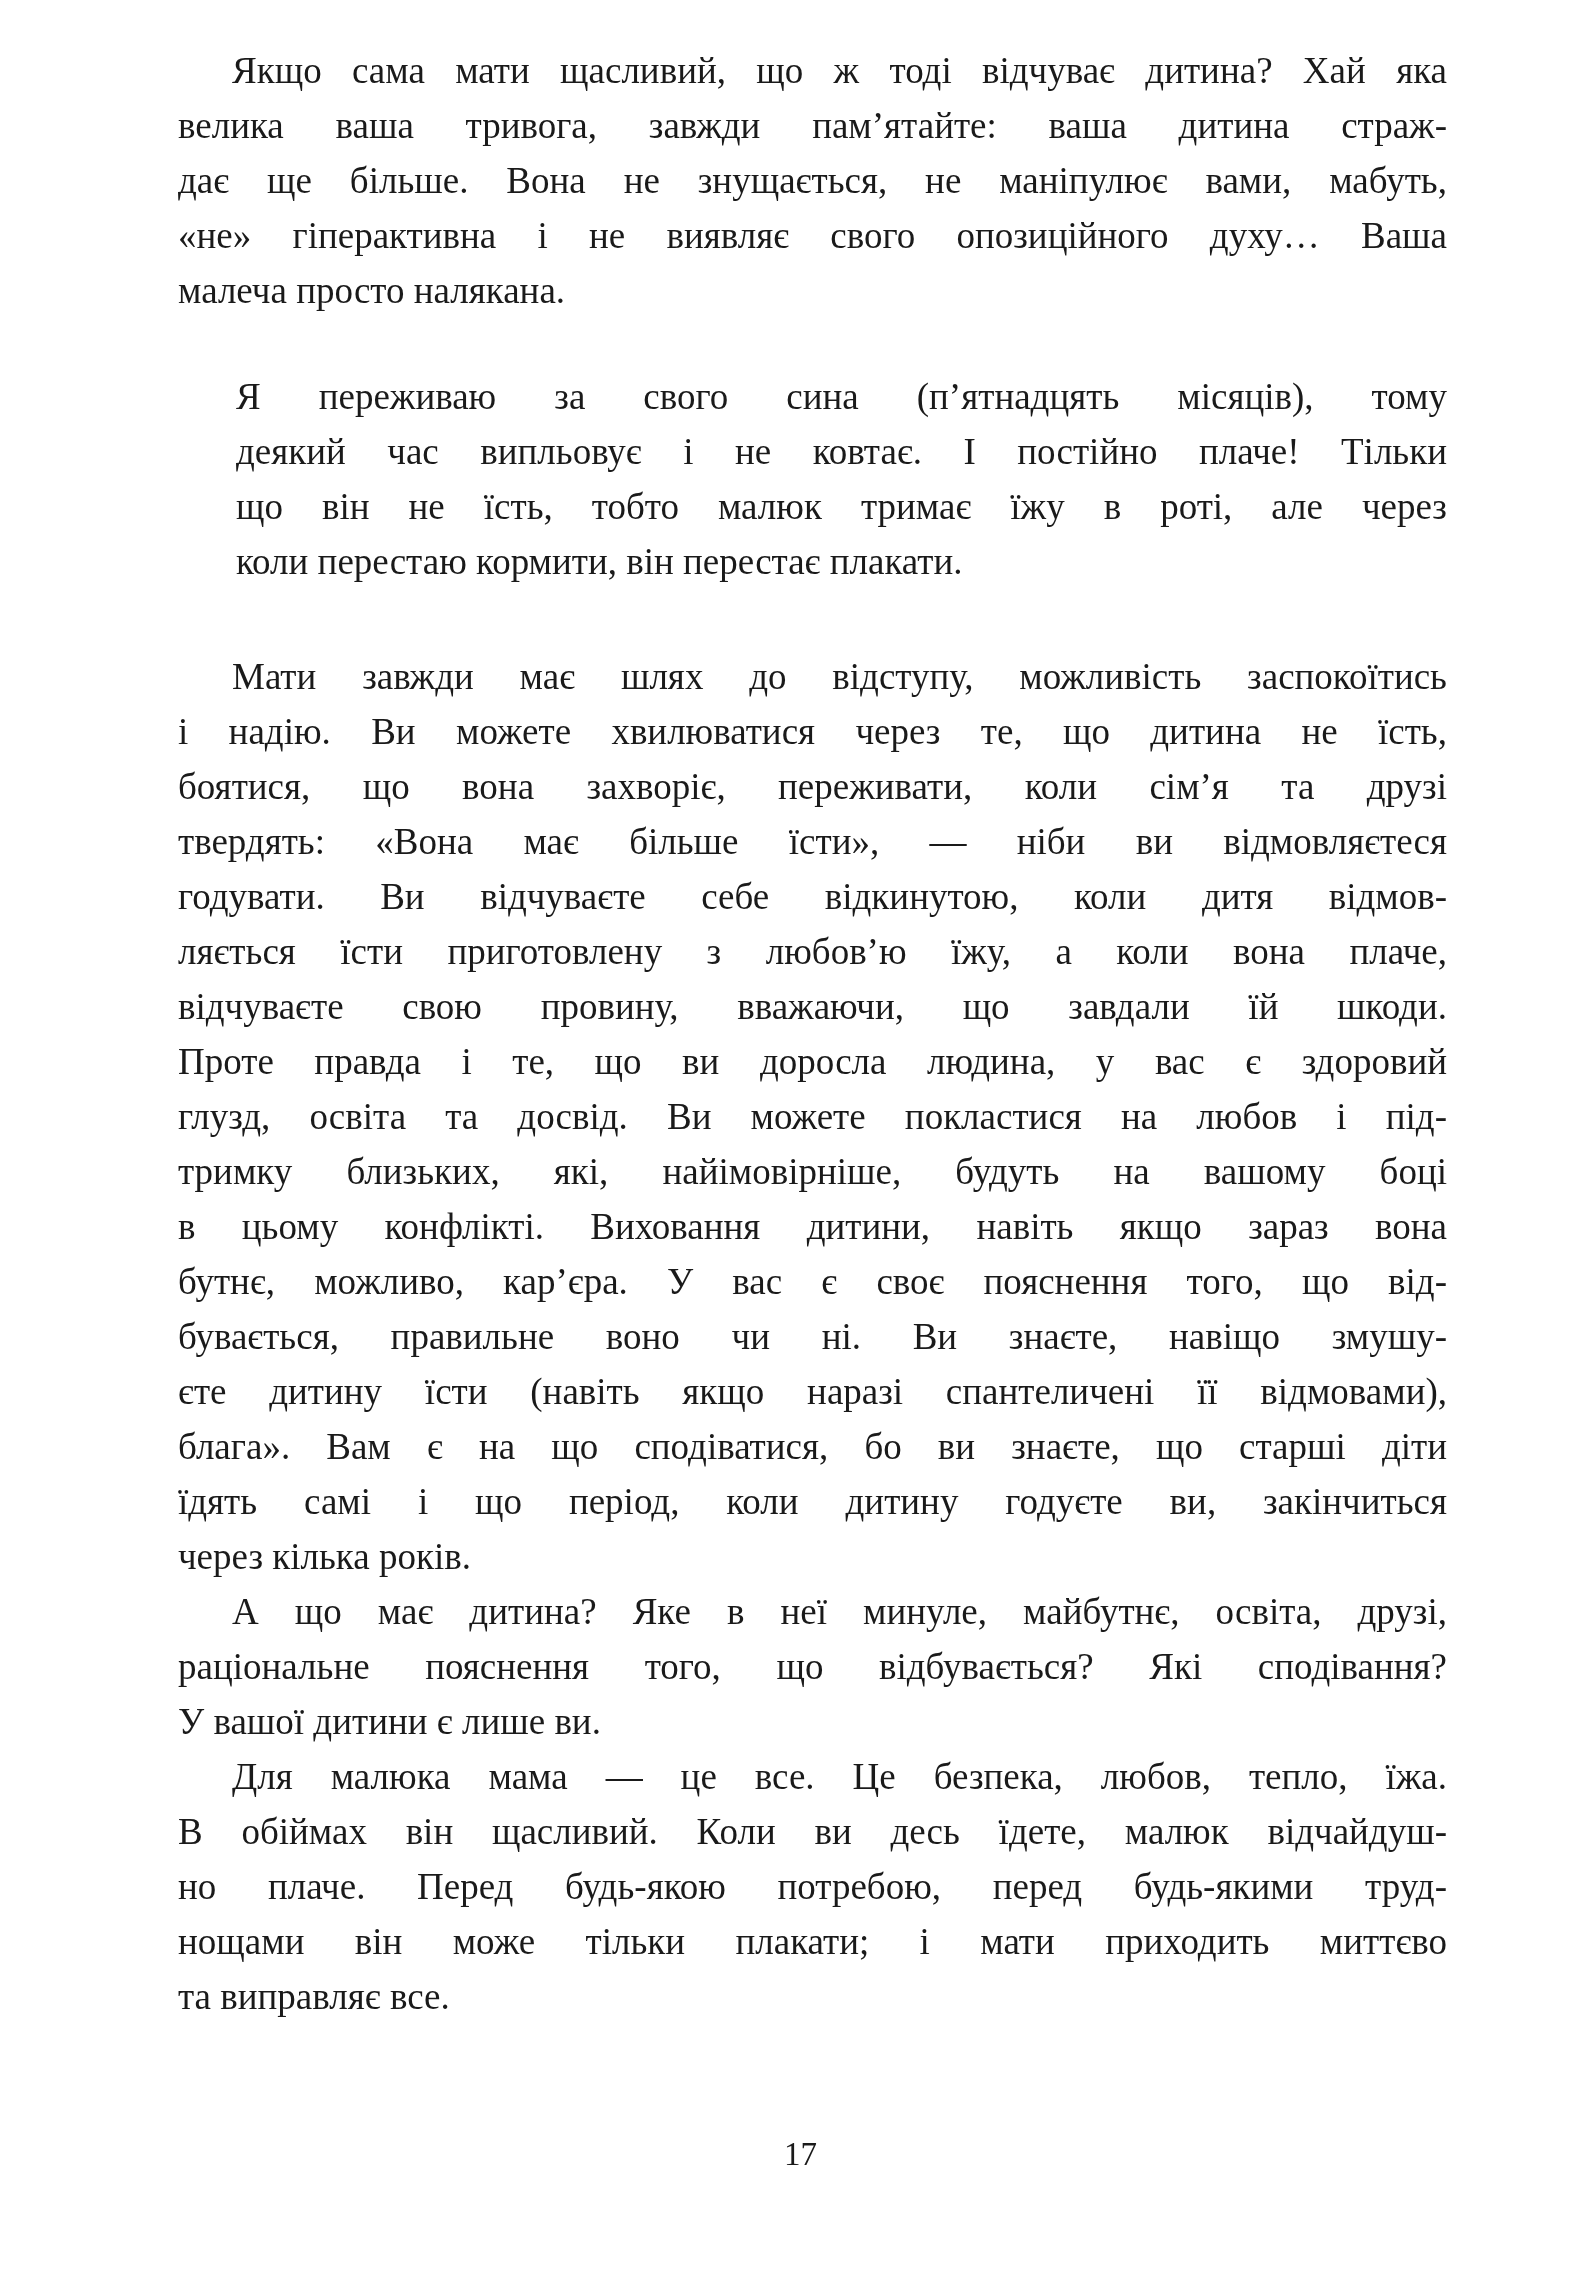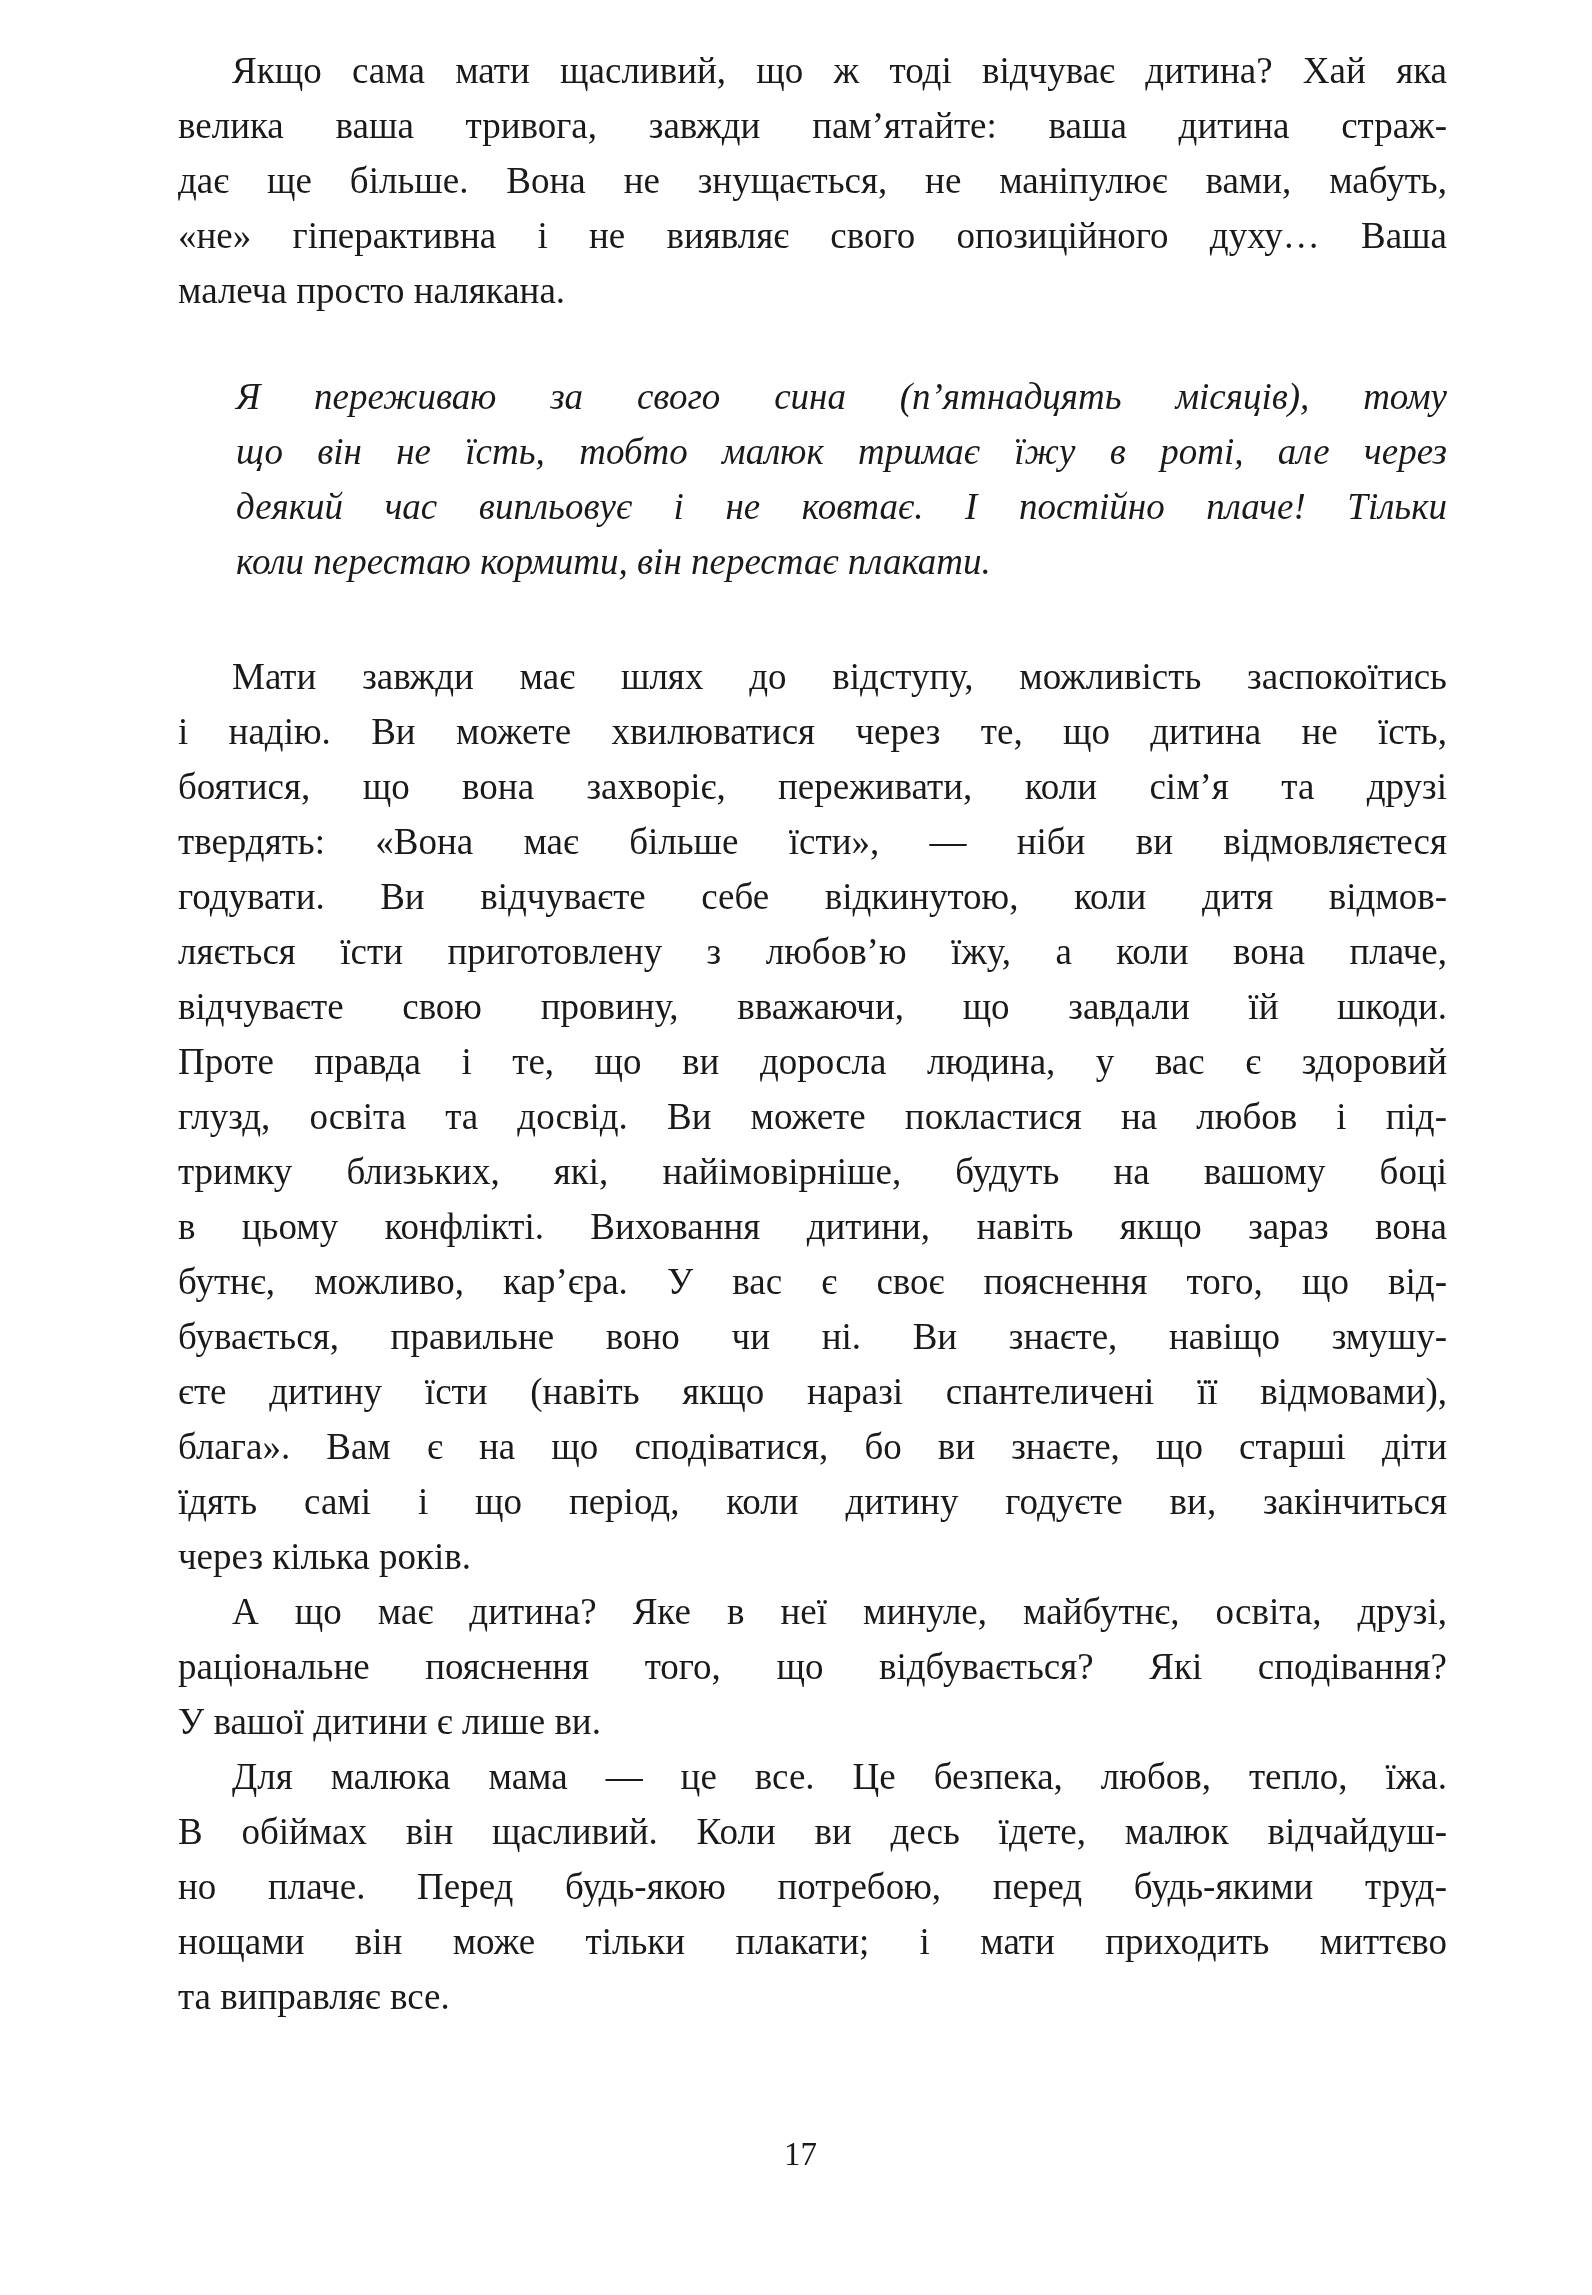--- a/index.html
+++ b/index.html
@@ -21,21 +21,20 @@
     left: 178px;
     top: 43px;
     width: 1269px;
     font-size: 37px;
     line-height: 55px;
   }
   .paragraph { margin: 0; }
   .paragraph.quote {
     margin: 51px 0 60px 0;
     padding-left: 58px;
-    font-style: italic;
   }
   .line {
     text-align: justify;
     text-align-last: justify;
   }
   .line.last { text-align-last: left; }
   .line.indent { text-indent: 54px; }
   .page-number {
     position: absolute;
     left: 4px;
@@ -53,22 +52,22 @@
   <div class="text-block" id="text-block">
       <div class="paragraph">
         <div class="line indent">Якщо сама мати щасливий, що ж тоді відчуває дитина? Хай яка</div>
         <div class="line">велика ваша тривога, завжди пам’ятайте: ваша дитина страж-</div>
         <div class="line">дає ще більше. Вона не знущається, не маніпулює вами, мабуть,</div>
         <div class="line">«не» гіперактивна і не виявляє свого опозиційного духу… Ваша</div>
         <div class="line last">малеча просто налякана.</div>
       </div>
       <div class="paragraph quote">
         <div class="line">Я переживаю за свого сина (п’ятнадцять місяців), тому</div>
+        <div class="line">деякий час випльовує і не ковтає. І постійно плаче! Тільки</div>
         <div class="line">що він не їсть, тобто малюк тримає їжу в роті, але через</div>
-        <div class="line">деякий час випльовує і не ковтає. І постійно плаче! Тільки</div>
         <div class="line last">коли перестаю кормити, він перестає плакати.</div>
       </div>
       <div class="paragraph">
         <div class="line indent">Мати завжди має шлях до відступу, можливість заспокоїтись</div>
         <div class="line">і надію. Ви можете хвилюватися через те, що дитина не їсть,</div>
         <div class="line">боятися, що вона захворіє, переживати, коли сім’я та друзі</div>
         <div class="line">твердять: «Вона має більше їсти», — ніби ви відмовляєтеся</div>
         <div class="line">годувати. Ви відчуваєте себе відкинутою, коли дитя відмов-</div>
         <div class="line">ляється їсти приготовлену з любов’ю їжу, а коли вона плаче,</div>
         <div class="line">відчуваєте свою провину, вважаючи, що завдали їй шкоди.</div>

